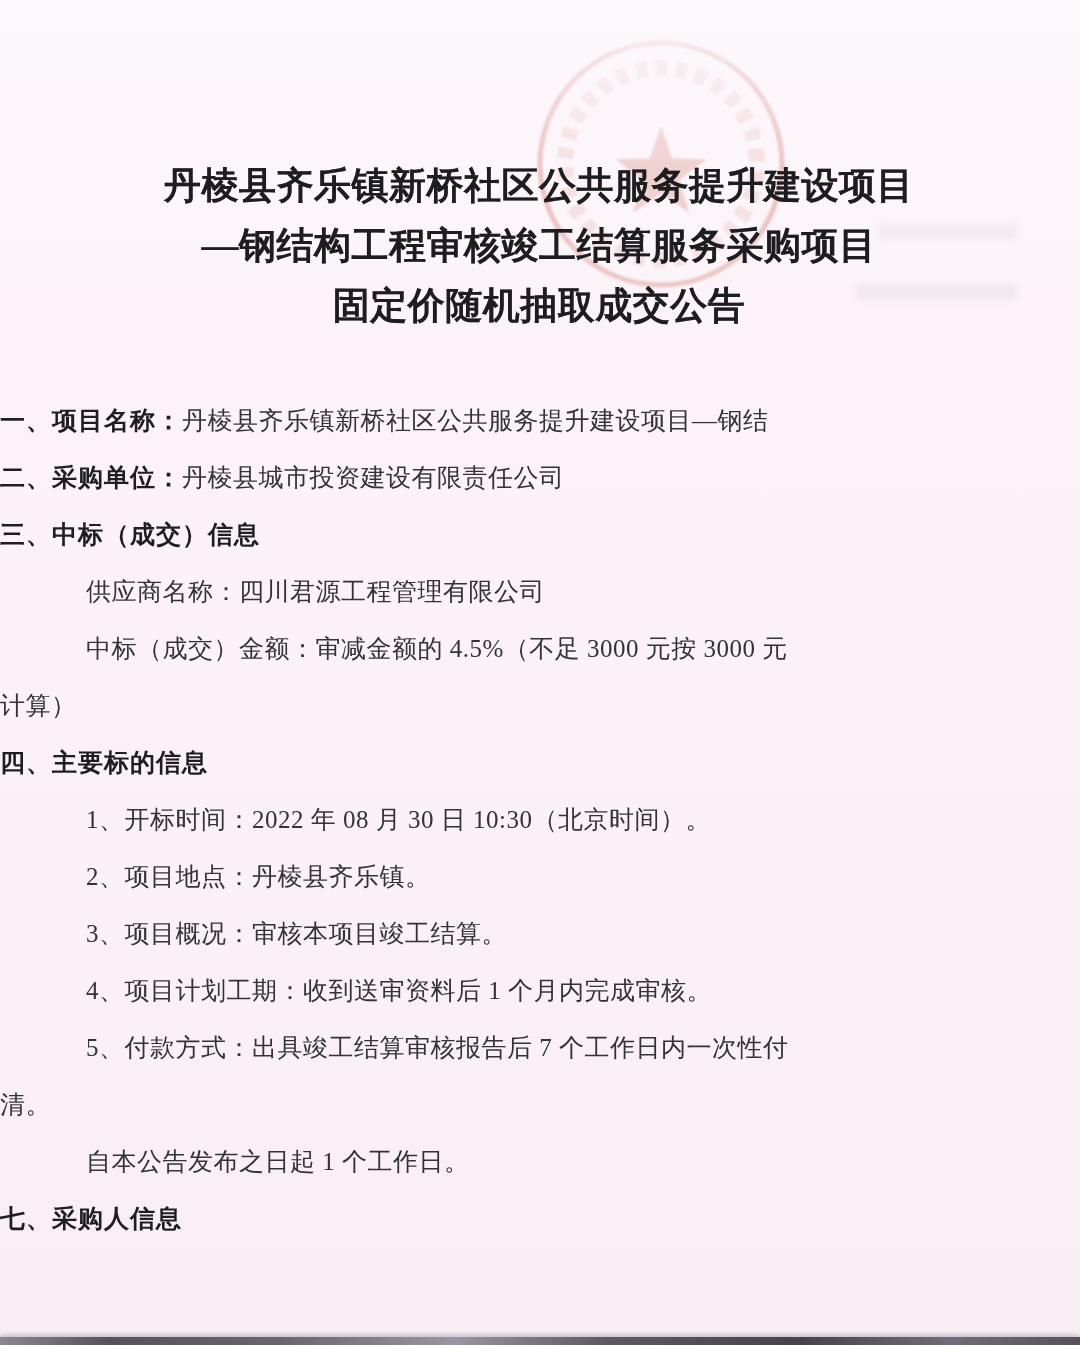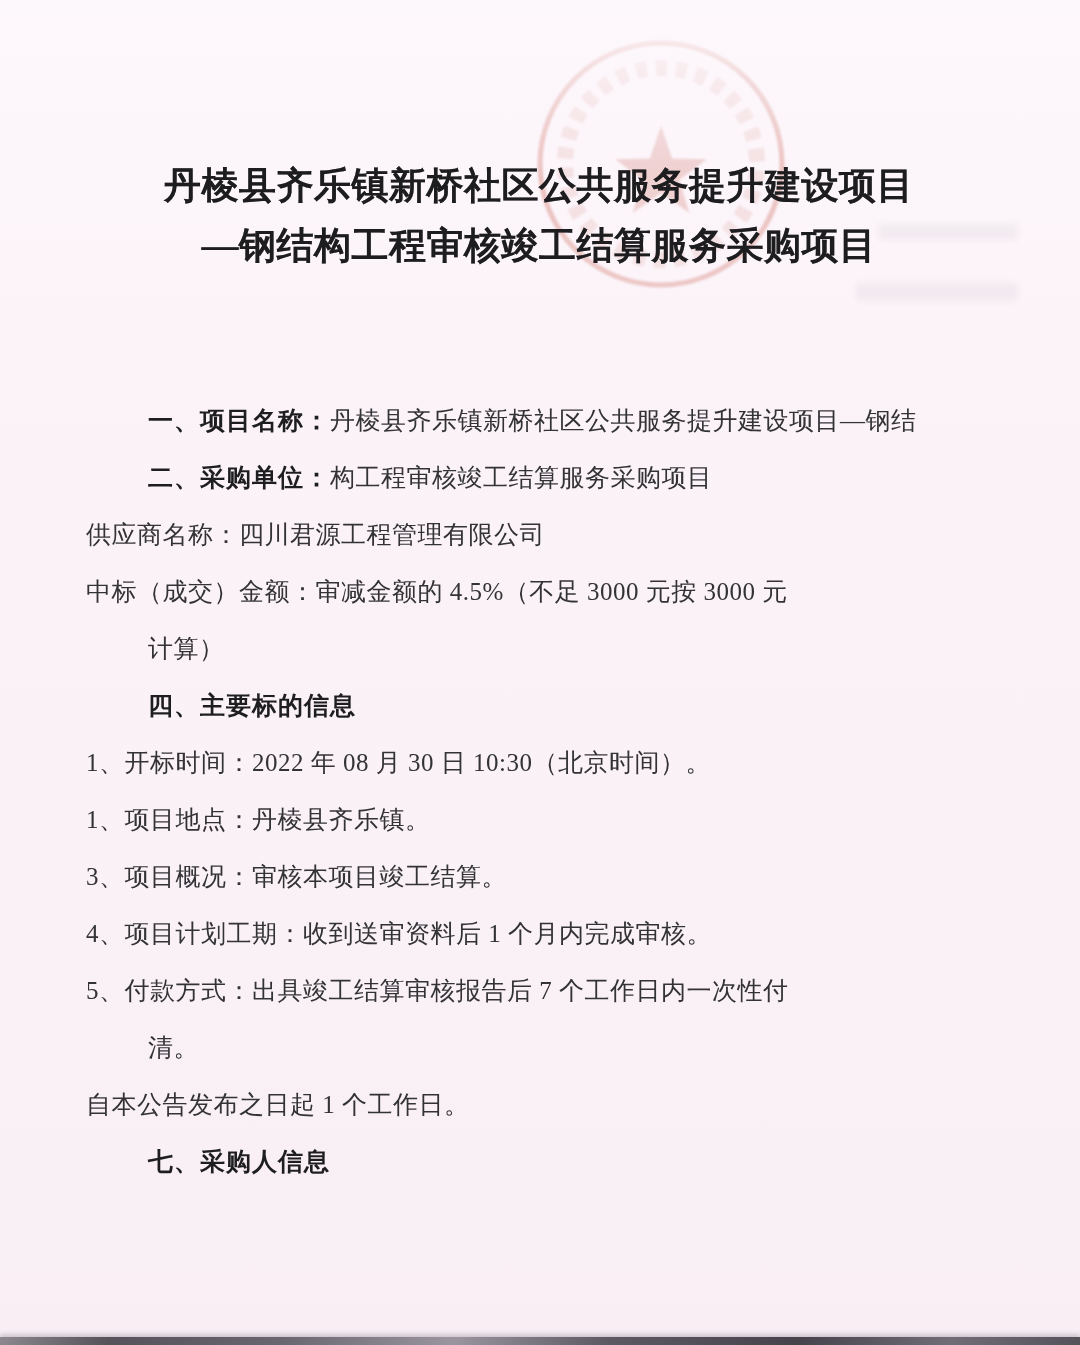--- a/index.html
+++ b/index.html
@@ -51,21 +51,20 @@
   .doc-body {
     position: absolute;
     top: 392px;
     left: 0;
     right: 0;
   }
   .line {
     margin: 0;
     height: 57px;
     line-height: 57px;
-    padding-left: 148px;
     font-size: 25px;
     color: #333336;
     white-space: pre;
     letter-spacing: 0.5px;
   }
   .line.ind {
     padding-left: 86px;
   }
   .line b {
     font-family: "Liberation Sans", "DejaVu Sans", sans-serif;
@@ -111,31 +110,33 @@
       <polygon points="141,104 152.2,136.6 186.7,137.2 159.1,157.9 169.2,190.8 141,171 112.8,190.8 122.9,157.9 95.3,137.2 129.8,136.6" fill="#d1756a" opacity="0.30"></polygon>
     </svg>
   </div>
 
   <div class="bleed bleed-1"></div>
   <div class="bleed bleed-2"></div>
 
   <h1 class="doc-title">
     <div>丹棱县齐乐镇新桥社区公共服务提升建设项目</div>
     <div>—钢结构工程审核竣工结算服务采购项目</div>
+    <div>固定价随机抽取成交公告</div>
   </h1>
 
   <div class="doc-body">
     <p class="line"><b>一、项目名称：</b><span>丹棱县齐乐镇新桥社区公共服务提升建设项目—钢结</span></p>
-    <p class="line"><b>二、采购单位：</b><span>构工程审核竣工结算服务采购项目</span></p>
+    <p class="line"><b>二、采购单位：</b><span>丹棱县城市投资建设有限责任公司</span></p>
+    <p class="line"><b>三、中标（成交）信息</b><span></span></p>
     <p class="line ind"><b></b><span>供应商名称：四川君源工程管理有限公司</span></p>
     <p class="line ind"><b></b><span>中标（成交）金额：审减金额的 4.5%（不足 3000 元按 3000 元</span></p>
     <p class="line"><b></b><span>计算）</span></p>
     <p class="line"><b>四、主要标的信息</b><span></span></p>
     <p class="line ind"><b></b><span>1、开标时间：2022 年 08 月 30 日 10:30（北京时间）。</span></p>
-    <p class="line ind"><b></b><span>1、项目地点：丹棱县齐乐镇。</span></p>
+    <p class="line ind"><b></b><span>2、项目地点：丹棱县齐乐镇。</span></p>
     <p class="line ind"><b></b><span>3、项目概况：审核本项目竣工结算。</span></p>
     <p class="line ind"><b></b><span>4、项目计划工期：收到送审资料后 1 个月内完成审核。</span></p>
     <p class="line ind"><b></b><span>5、付款方式：出具竣工结算审核报告后 7 个工作日内一次性付</span></p>
     <p class="line"><b></b><span>清。</span></p>
     <p class="line ind"><b></b><span>自本公告发布之日起 1 个工作日。</span></p>
     <p class="line"><b>七、采购人信息</b><span></span></p>
   </div>
 
   <div class="scan-edge"></div>
 

